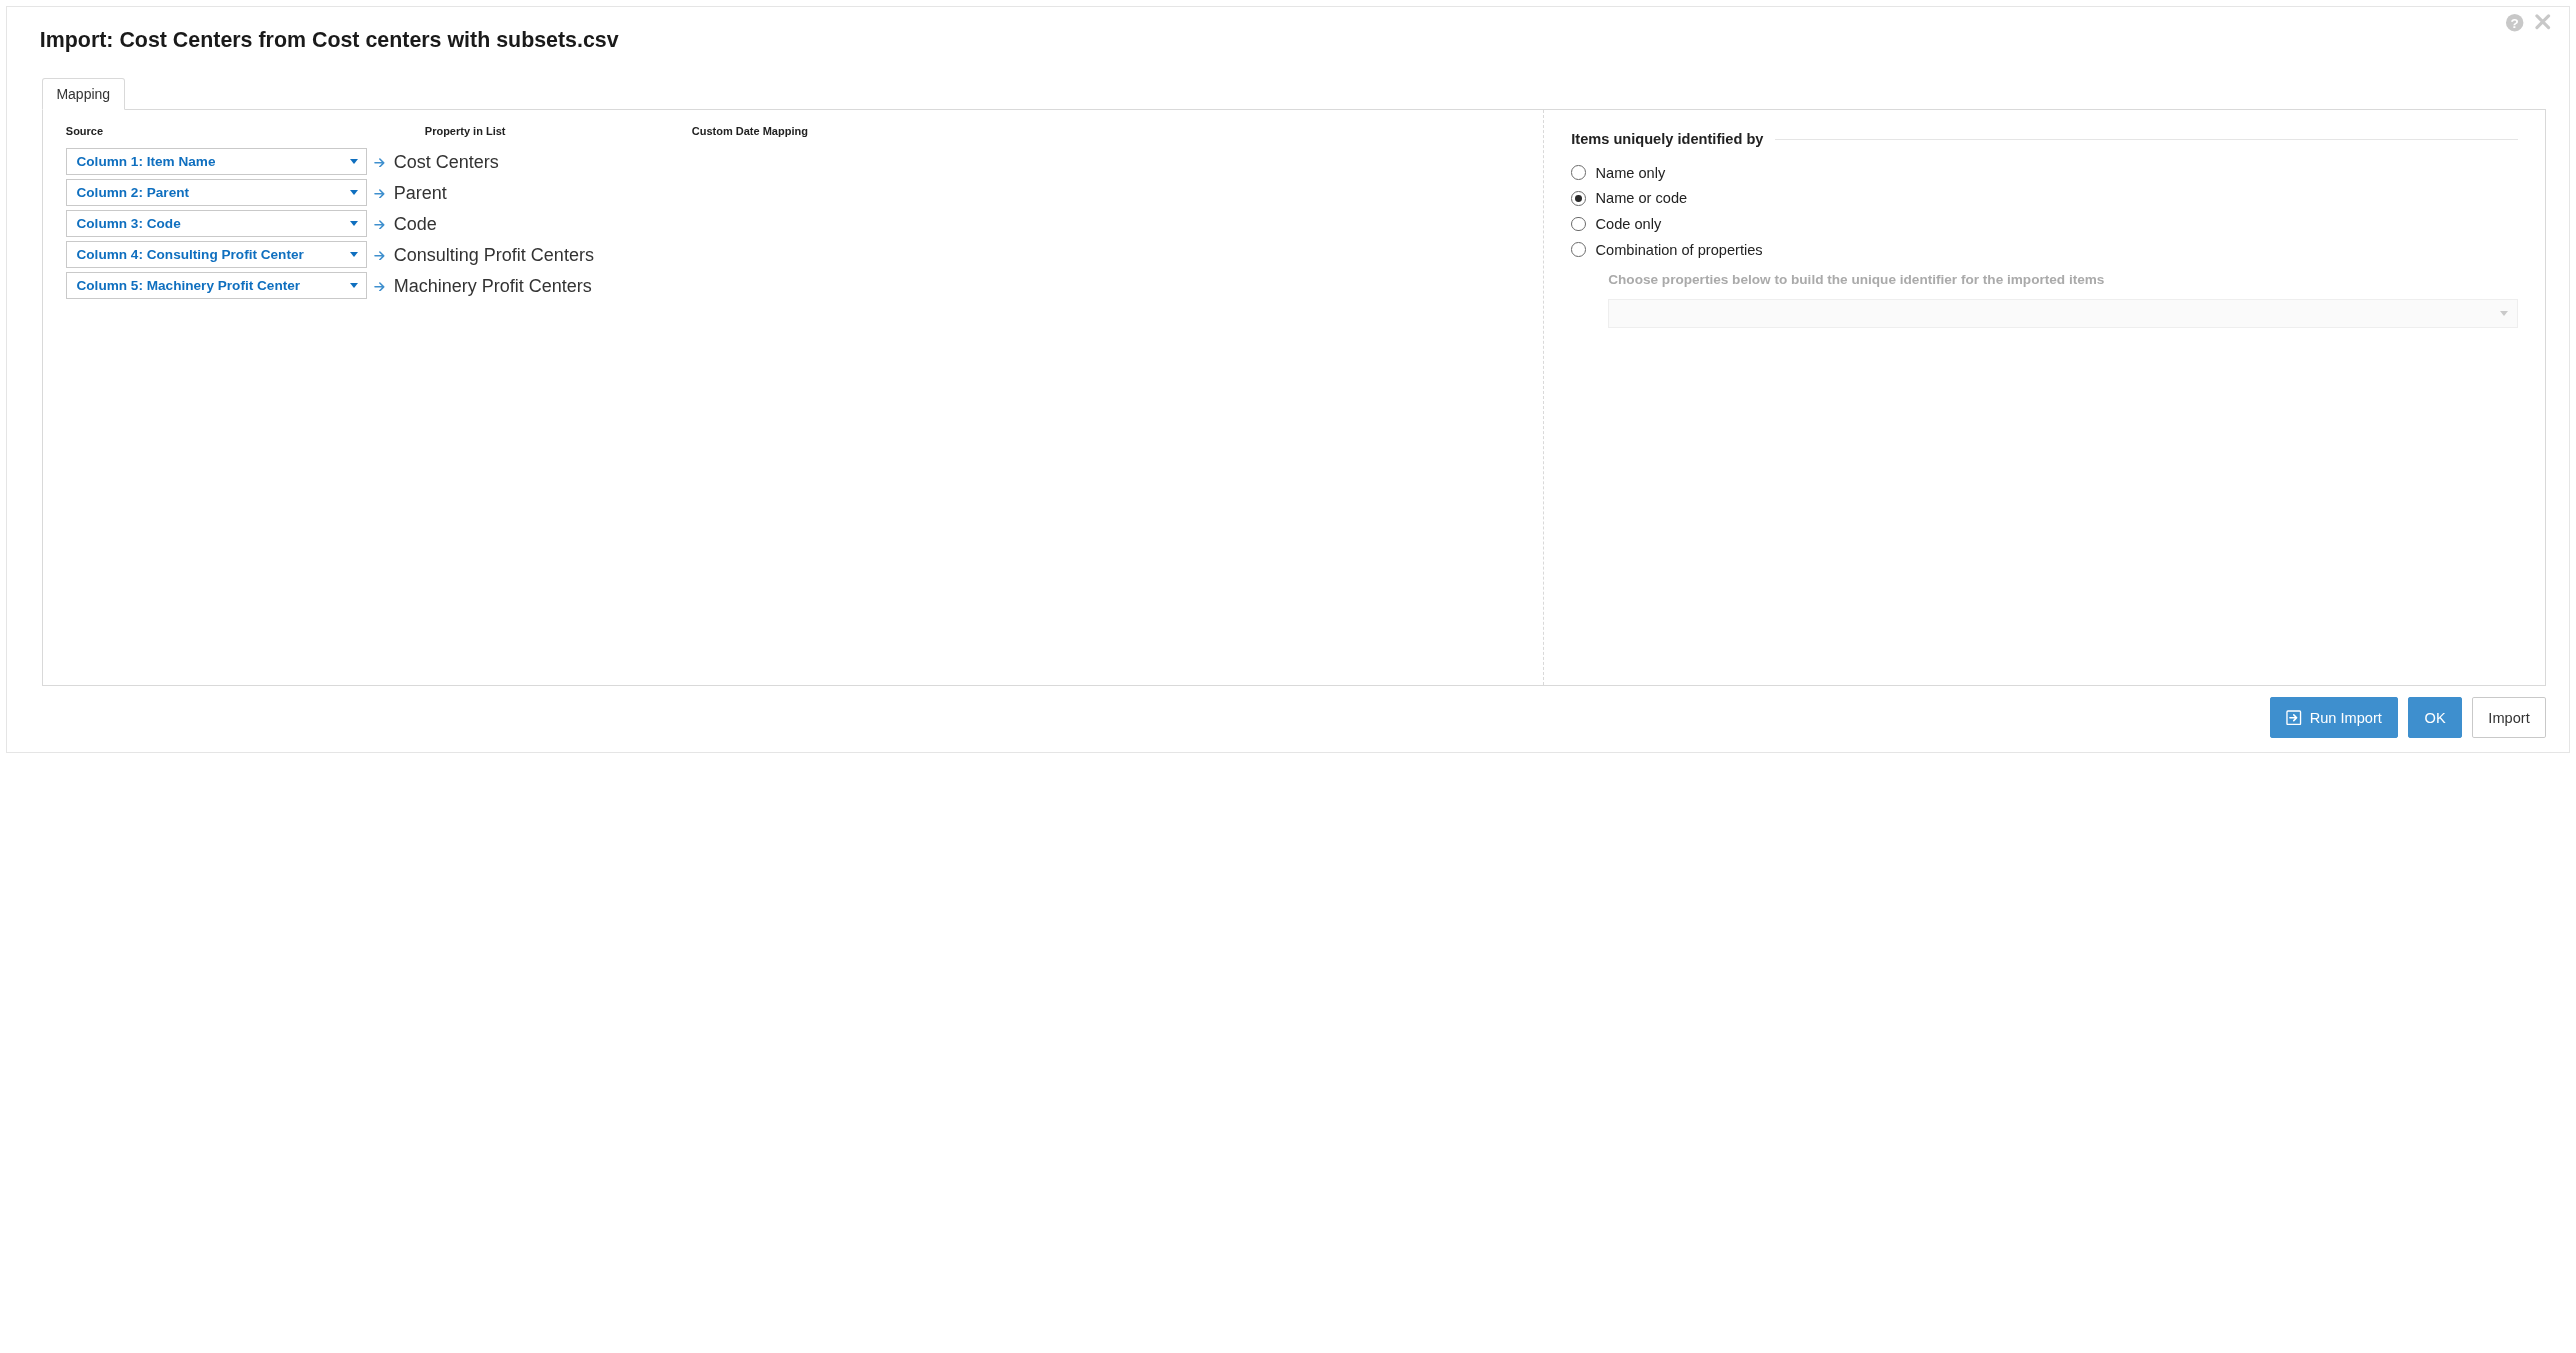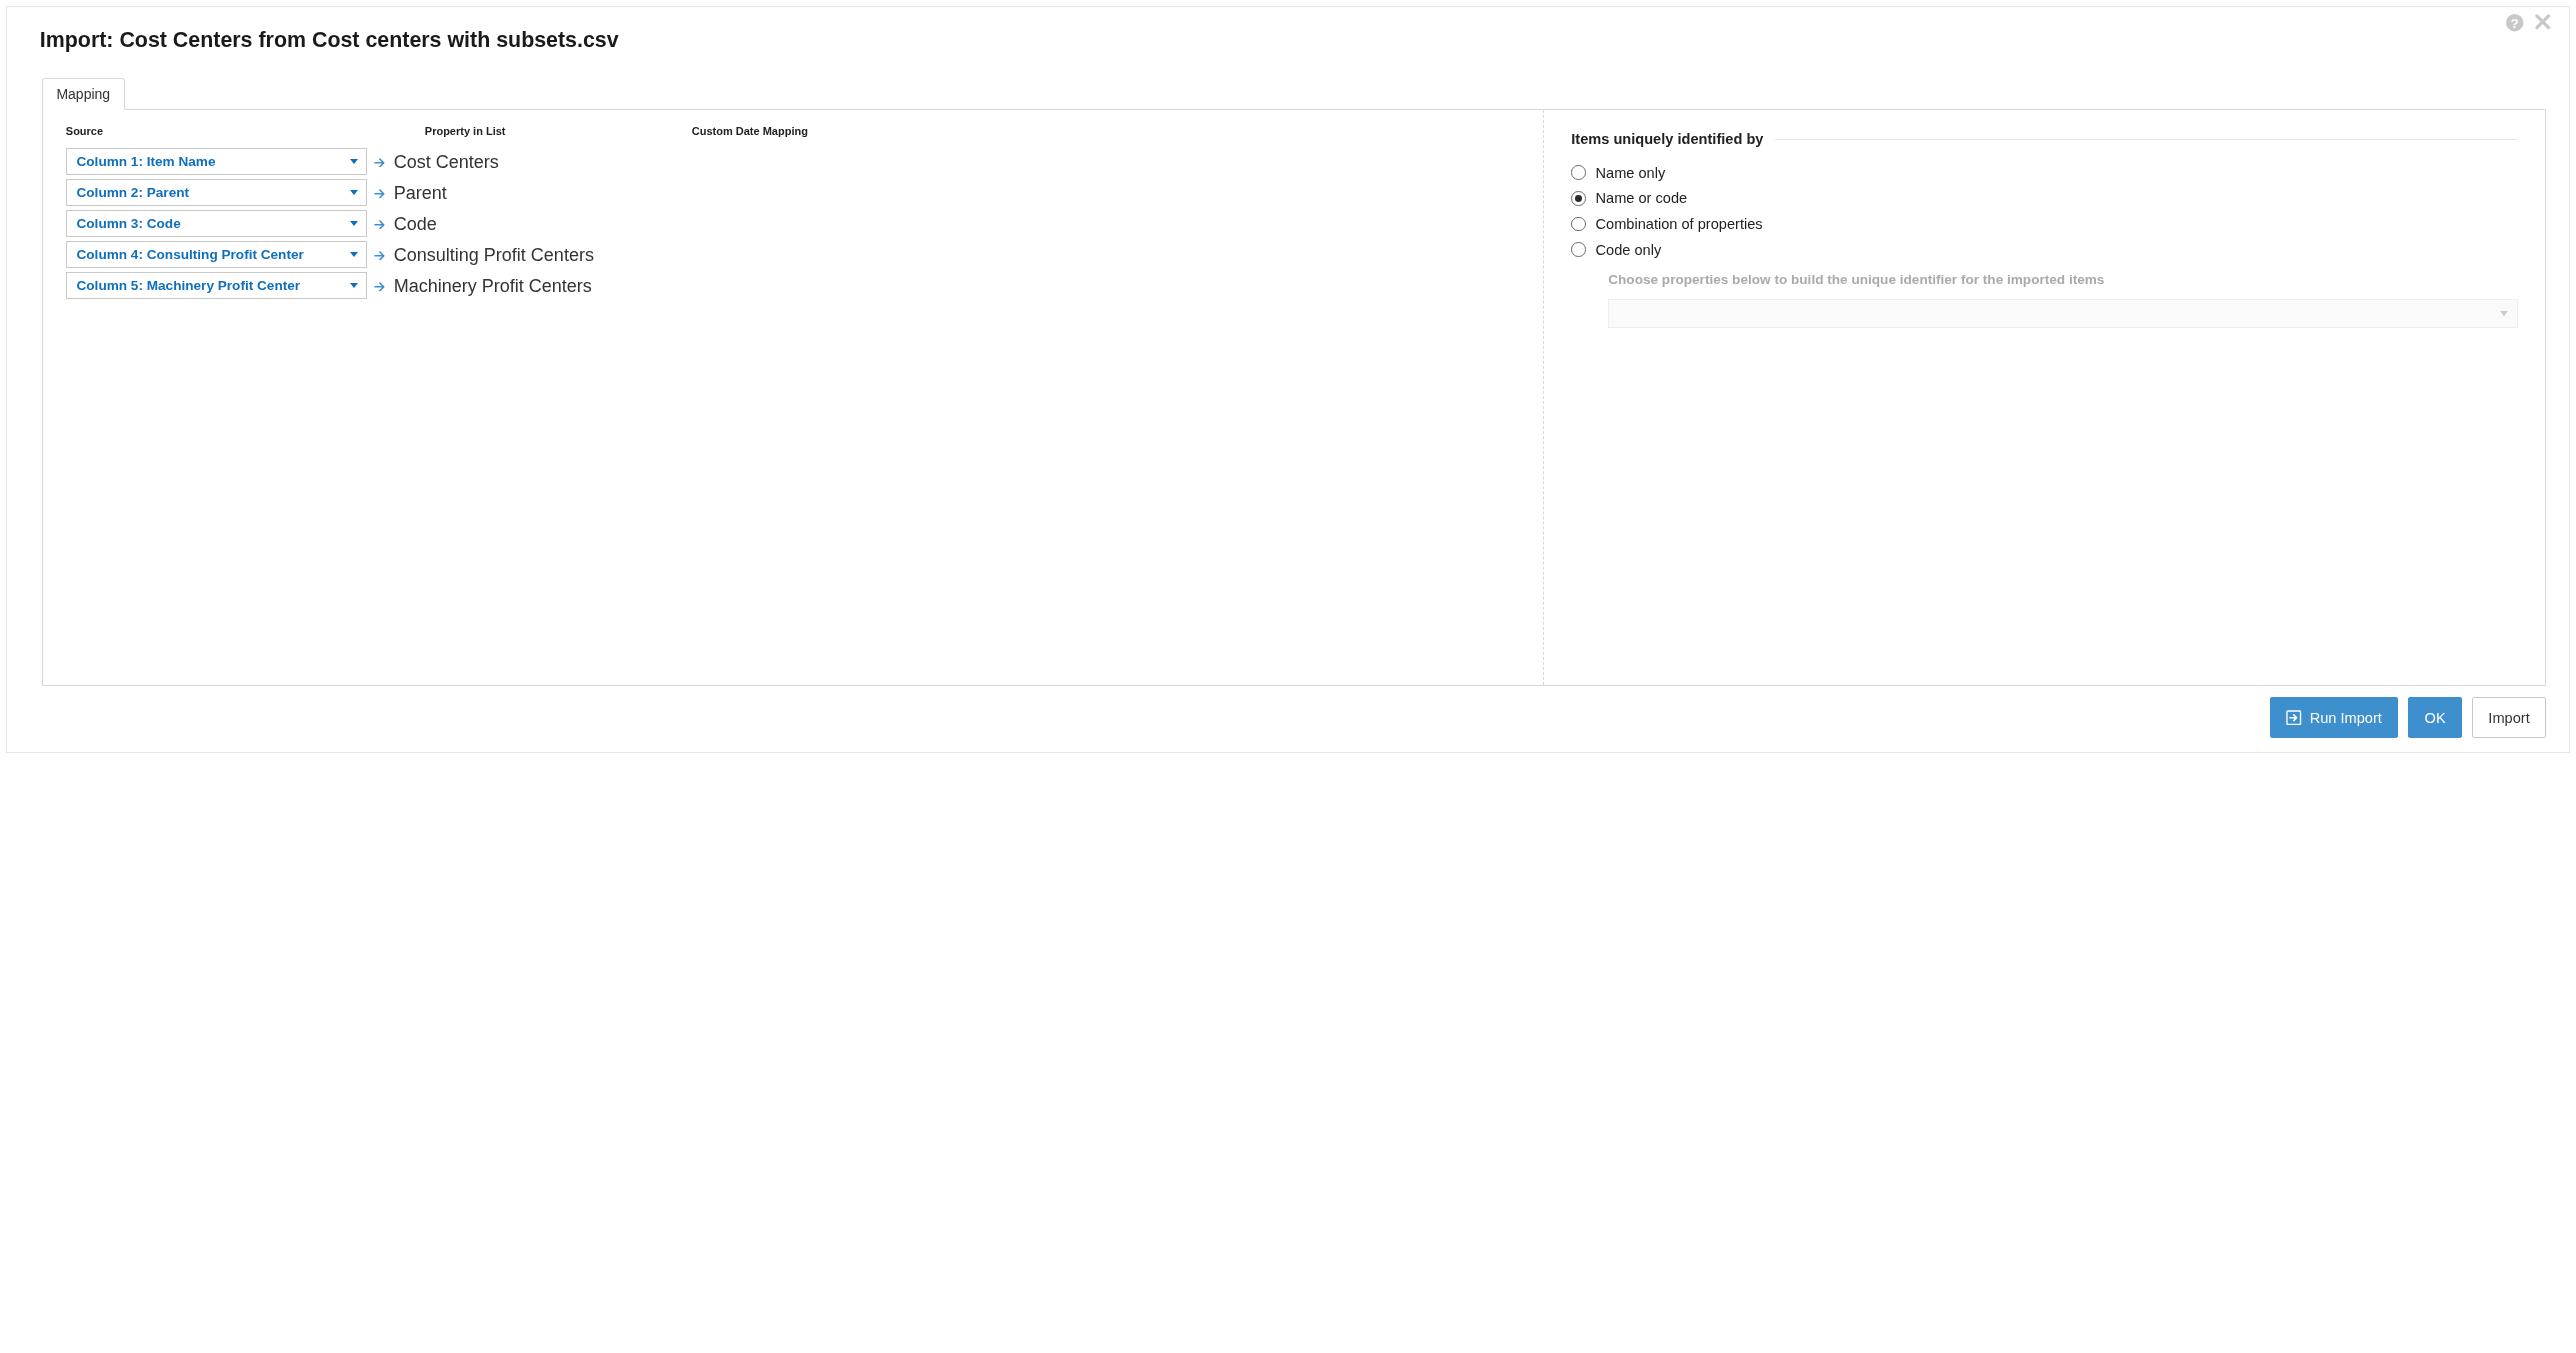--- a/index.html
+++ b/index.html
@@ -337,25 +337,25 @@
         <div class="radio-item">
           <span class="radio"></span>
           <span>Name only</span>
         </div>
         <div class="radio-item">
           <span class="radio selected"></span>
           <span>Name or code</span>
         </div>
         <div class="radio-item">
           <span class="radio"></span>
-          <span>Combination of properties</span>
+          <span>Code only</span>
         </div>
         <div class="radio-item">
           <span class="radio"></span>
-          <span>Code only</span>
+          <span>Combination of properties</span>
         </div>
       </div>
 
       <div class="hint">Choose properties below to build the unique identifier for the imported items</div>
 
       <div class="combo-disabled">
         <span class="caret"></span>
       </div>
     </div>
 

